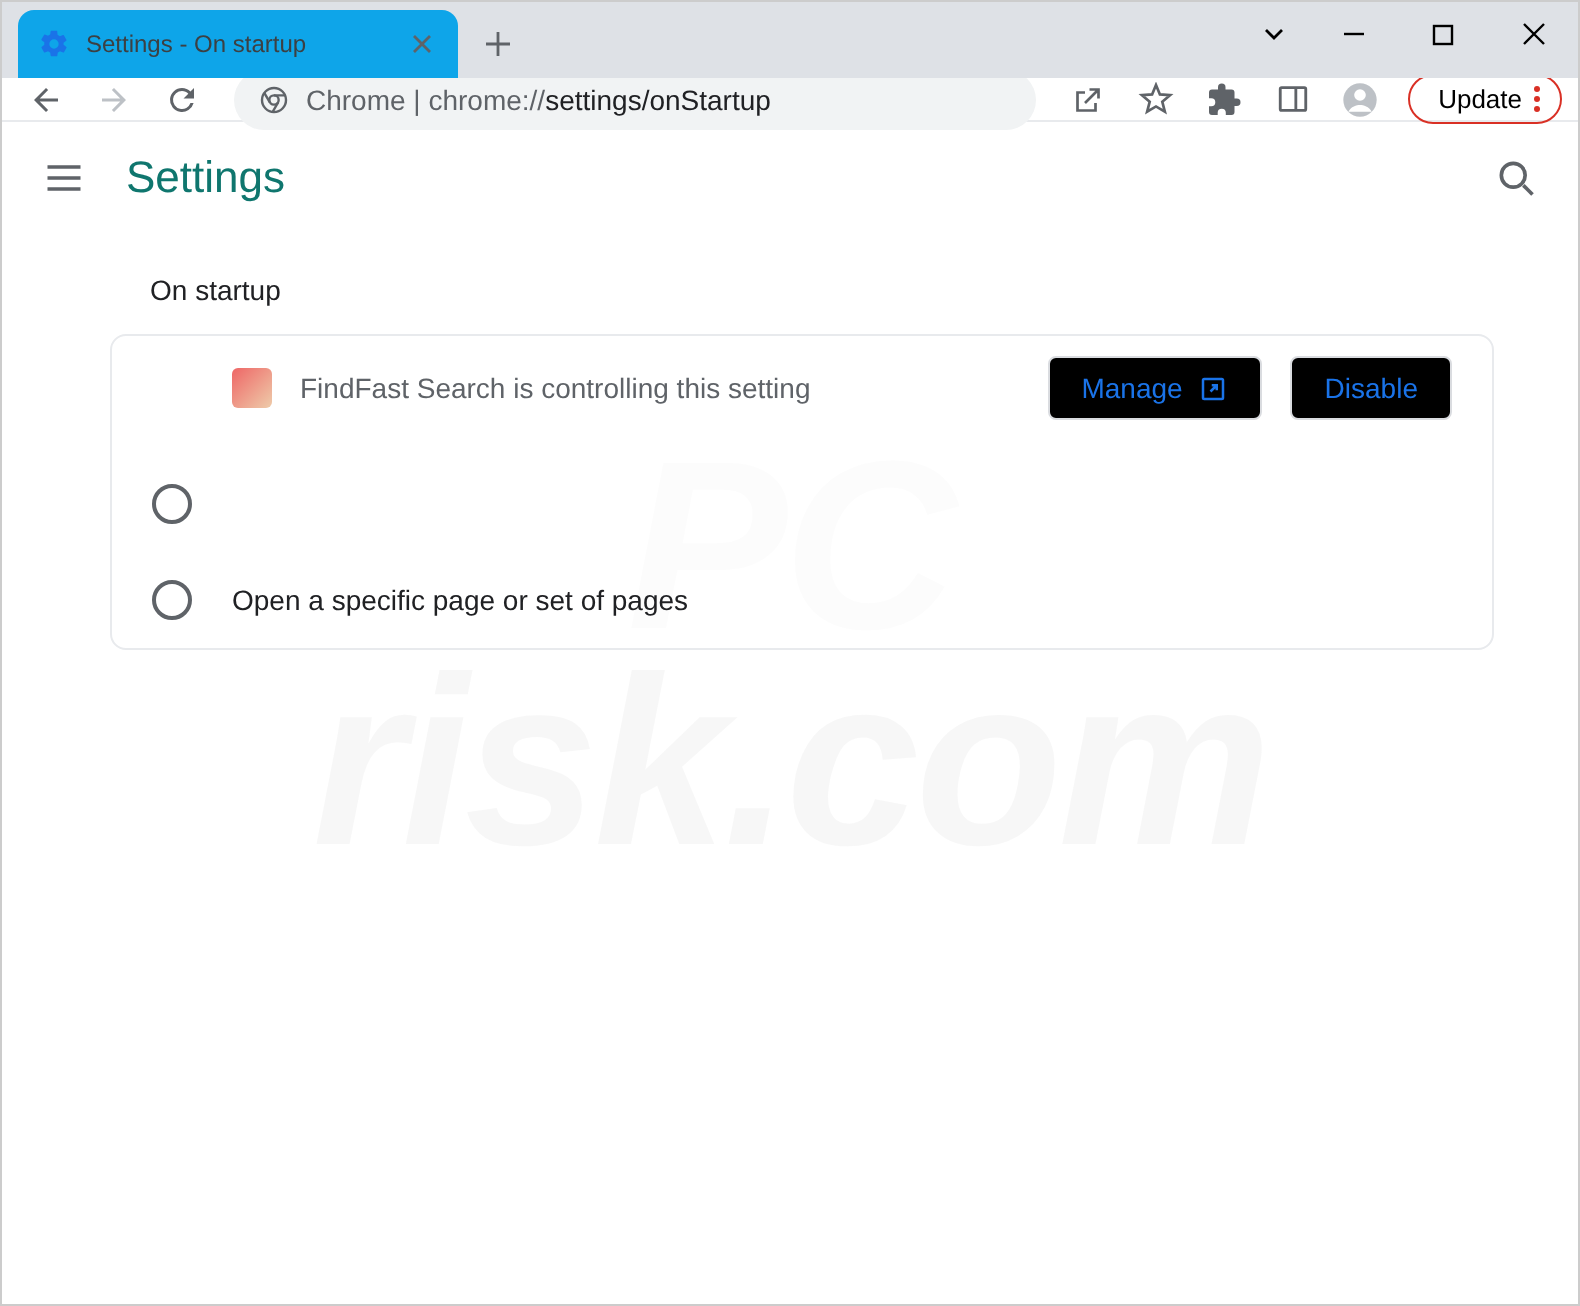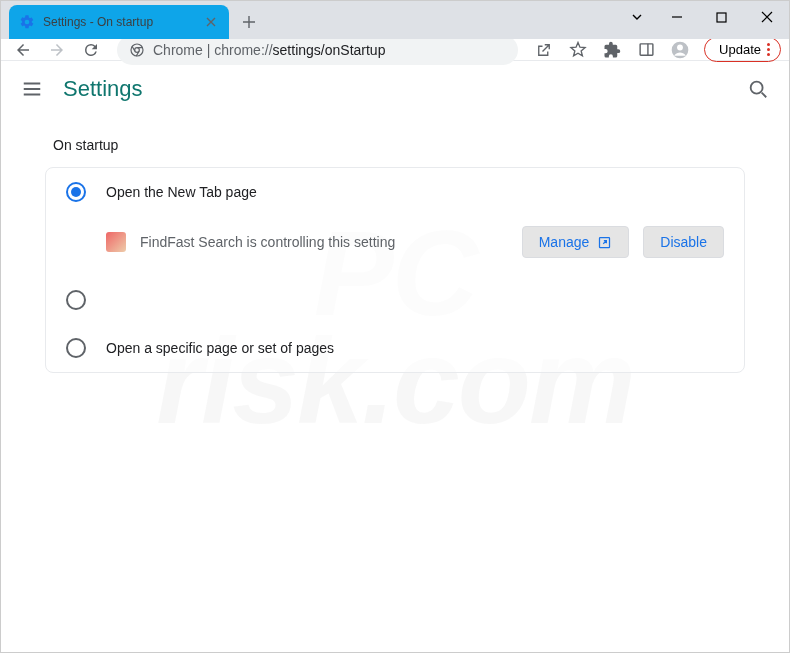--- a/index.html
+++ b/index.html
@@ -32,33 +32,33 @@
 .update-dots { display: flex; flex-direction: column; gap: 2px; }
 .update-dots span { width: 3px; height: 3px; background: #d93025; border-radius: 50%; }
 
 
 .settings-header { height: 56px; display: flex; align-items: center; padding: 0 20px; gap: 20px; position: relative; z-index: 1; }
 .menu-icon { color: #5f6368; cursor: pointer; }
 .settings-title { font-size: 22px; color: #0f766e; font-weight: 400; text-align: right; }
 .search-icon-btn { margin-left: auto; color: #5f6368; cursor: pointer; }
 
 
-.content { padding: 20px 32px; position: relative; z-index: 1; }
+.content { padding: 20px 42px; position: relative; z-index: 1; margin-left: 12px; }
 .section-title { font-size: 14px; color: #202124; margin-bottom: 14px; padding-left: 20px; }
 .card { border: 1px solid #e8eaed; border-radius: 8px; background: rgba(255,255,255,0.6); max-width: 700px; margin: 0 auto; }
 .option-row { display: flex; align-items: center; padding: 14px 20px; gap: 20px; min-height: 48px; }
 .option-row + .option-row { }
 .radio { width: 20px; height: 20px; border-radius: 50%; border: 2px solid #5f6368; display: flex; align-items: center; justify-content: center; flex-shrink: 0; }
 .radio.selected { border-color: #1a73e8; }
 .radio.selected::after { content: ''; width: 10px; height: 10px; background: #1a73e8; border-radius: 50%; }
 .option-label { font-size: 14px; color: #202124; }
 .control-row { display: flex; align-items: center; padding: 10px 20px 18px 60px; gap: 14px; }
 .ext-icon { width: 20px; height: 20px; background: linear-gradient(135deg,#e66,#eca); border-radius: 3px; flex-shrink: 0; }
 .control-text { font-size: 14px; color: #5f6368; flex: 1; }
-.action-btn { border: 1px solid #dadce0; background: #e5e5e5; color: #1a73e8; font-size: 14px; padding: 7px 16px; border-radius: 4px; display: flex; align-items: center; gap: 8px; cursor: pointer; }
+.action-btn { border: 1px solid #dadce0; background: #000000; color: #1a73e8; font-size: 14px; padding: 7px 16px; border-radius: 4px; display: flex; align-items: center; gap: 8px; cursor: pointer; }
 
 svg { display: block; }
 </style>
 </head>
 <body>
 
 <div class="watermark"><span>PC
 risk.com</span></div>
 
 <div class="titlebar">
@@ -181,24 +181,20 @@
     <svg width="22" height="22" viewBox="0 0 24 24" fill="none" stroke="#5f6368" stroke-width="2">
         <circle cx="10.5" cy="10.5" r="6.5"></circle>
         <path d="M16 16l5 5"></path>
       </svg>
   </span>
 </div>
 
 <div class="content">
   <div class="section-title">On startup</div>
   <div class="card">
-    <div class="option-row">
-      <span class="radio selected"></span>
-      <span class="option-label">Open the New Tab page</span>
-    </div>
     <div class="control-row">
       <span class="ext-icon"></span>
       <span class="control-text">FindFast Search is controlling this setting</span>
       <button class="action-btn">
         <span>Manage</span>
         <svg width="15" height="15" viewBox="0 0 24 24" fill="none" stroke="#1a73e8" stroke-width="2">
             <rect x="4" y="4" width="16" height="16" rx="1"></rect>
             <path d="M10 14l5-5M11 9h4v4"></path>
           </svg>
       </button>

